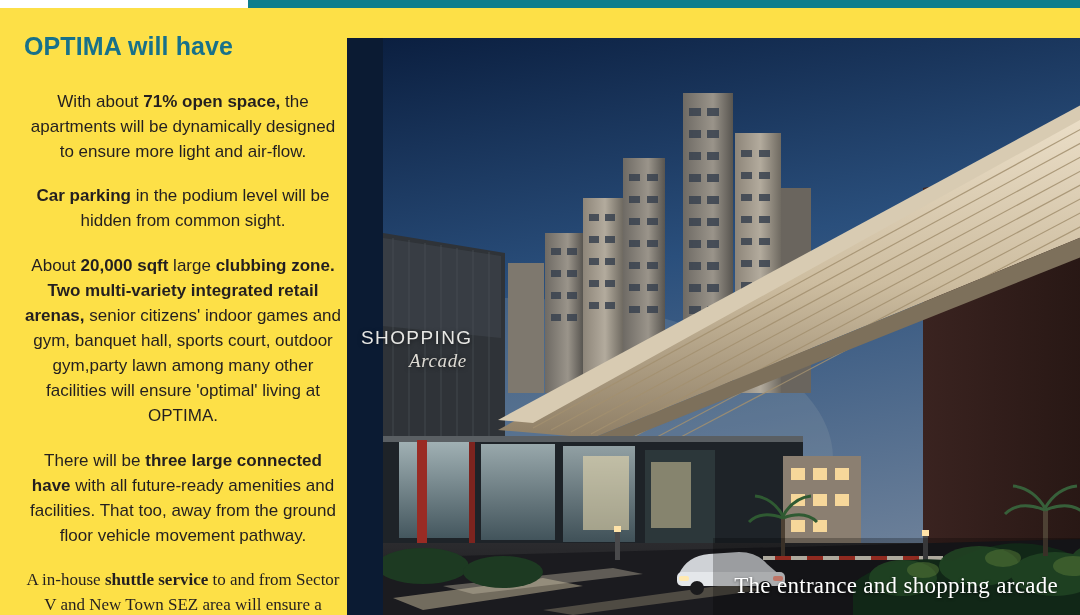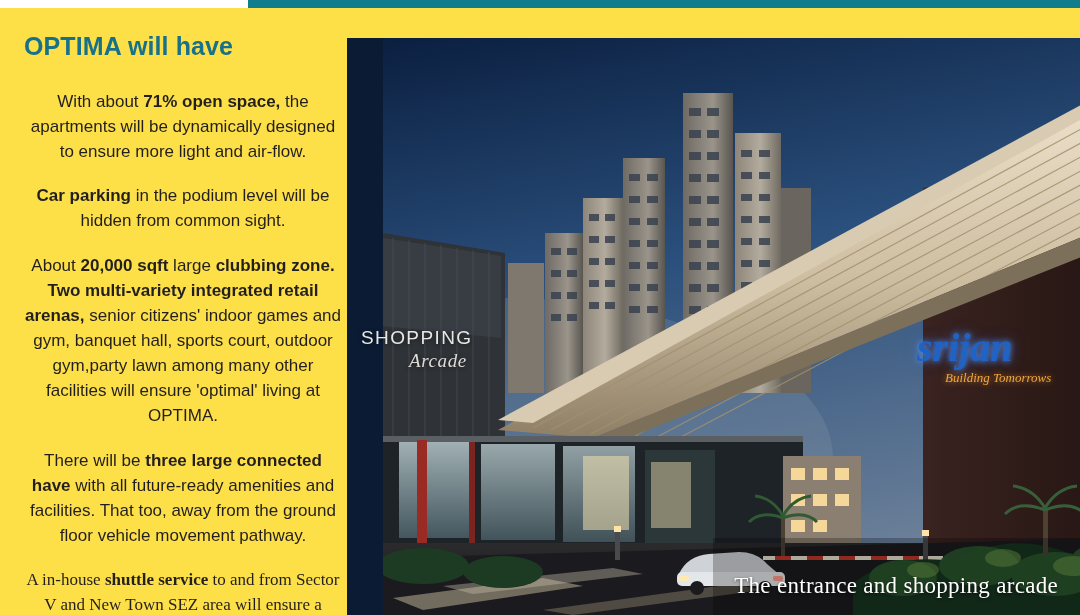--- a/index.html
+++ b/index.html
@@ -415,21 +415,17 @@
           <path d="M662 470 q12 -20 32 -22"></path>
         </g>
       </g>
 
       <rect x="330" y="500" width="403" height="77" fill="#000000" opacity="0.25"></rect>
     </svg>
 
     <div class="sign-shopping">SHOPPING</div>
     <div class="sign-arcade">Arcade</div>
 
-    <div class="logo-brand">
-      <div class="brand-main">srijan</div>
-      <div class="brand-sub">Building Tomorrows</div>
-    </div>
 
     <div class="caption">The entrance and shopping arcade</div>
   </div>
 
 </div>
 
 </body></html>

